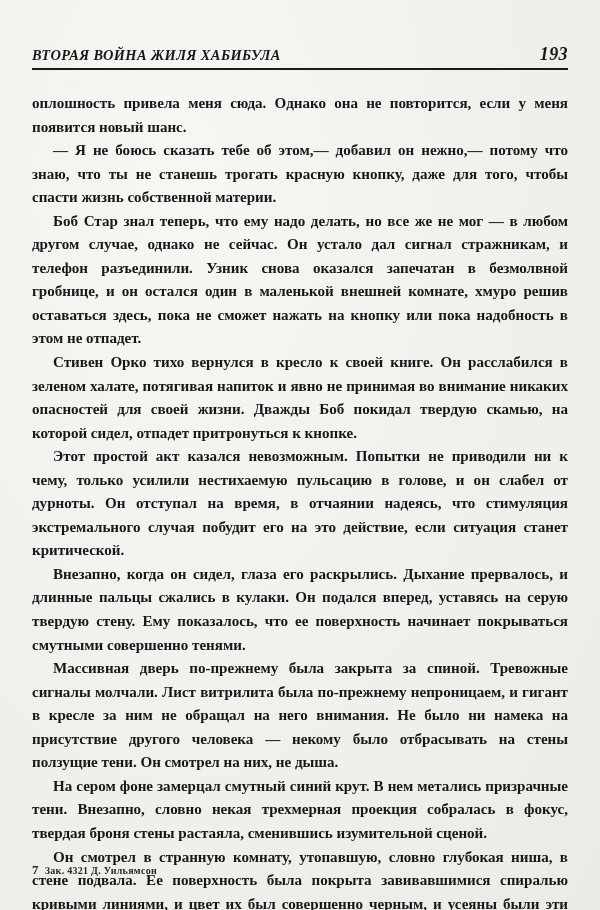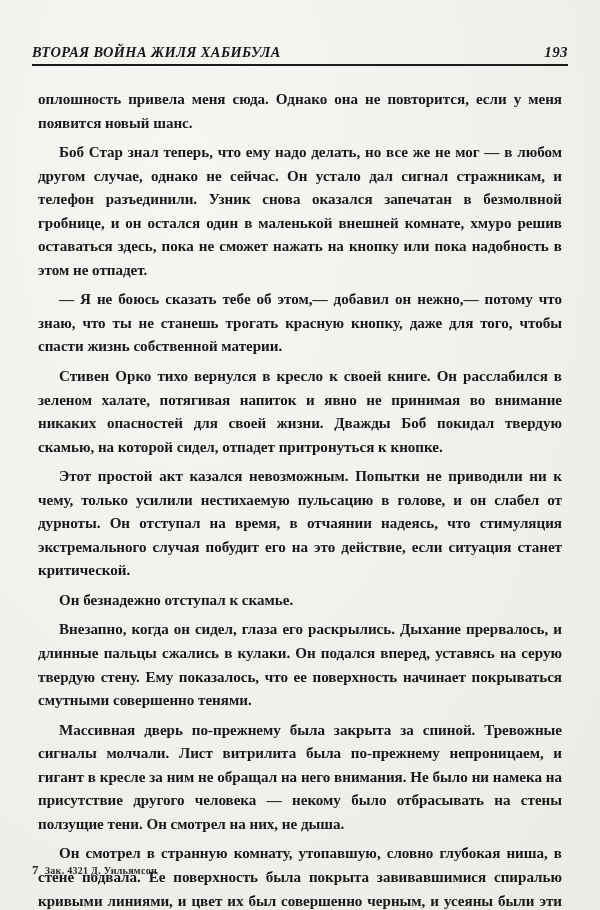--- a/index.html
+++ b/index.html
@@ -59,21 +59,21 @@
   .running-head-title {
     font-style: italic;
     font-weight: 700;
     font-size: 14.4px;
     letter-spacing: .42px;
     white-space: nowrap;
   }
   .running-head-folio {
     font-style: italic;
     font-weight: 700;
-    font-size: 15px;
+    font-size: 18px;
     letter-spacing: .4px;
   }
   .head-rule {
     position: absolute;
     left: 0;
     right: 0;
     bottom: -5px;
     height: 2px;
     background: #1b1a1c;
   }
@@ -84,21 +84,21 @@
     font-size: 15.1px;
     line-height: 23.55px;
     text-align: justify;
     text-justify: inter-word;
     -webkit-hyphens: none;
     hyphens: none;
     font-weight: 600;
     letter-spacing: -0.02px;
   }
   .body-copy p {
-    margin: 6px;
+    margin: 0;
     text-indent: 21px;
   }
   .body-copy p.no-indent {
     text-indent: 0;
   }
   
   .body-copy p::after {
     content: "";
     display: inline-block;
     width: 100%;
@@ -137,27 +137,27 @@
   <div class="text-block">
 
     <div class="running-head">
       <div class="running-head-title">ВТОРАЯ ВОЙНА ЖИЛЯ ХАБИБУЛА</div>
       <div class="running-head-folio">193</div>
       <div class="head-rule"></div>
     </div>
 
     <div class="body-copy">
       <p class="no-indent last-ragged">оплошность привела меня сюда. Однако она не повторится, если у меня появится новый шанс.</p>
+      <p class="last-ragged">— Я не боюсь сказать тебе об этом,— добавил он нежно,— потому что знаю, что ты не станешь трогать красную кнопку, даже для того, чтобы спасти жизнь собственной материи.</p>
       <p class="last-ragged">Боб Стар знал теперь, что ему надо делать, но все же не мог — в любом другом случае, однако не сейчас. Он устало дал сигнал стражникам, и телефон разъединили. Узник снова оказался запечатан в безмолвной гробнице, и он остался один в маленькой внешней комнате, хмуро решив оставаться здесь, пока не сможет нажать на кнопку или пока надобность в этом не отпадет.</p>
-      <p class="last-ragged">— Я не боюсь сказать тебе об этом,— добавил он нежно,— потому что знаю, что ты не станешь трогать красную кнопку, даже для того, чтобы спасти жизнь собственной материи.</p>
       <p class="last-ragged">Стивен Орко тихо вернулся в кресло к своей книге. Он расслабился в зеленом халате, потягивая напиток и явно не принимая во внимание никаких опасностей для своей жизни. Дважды Боб покидал твердую скамью, на которой сидел, отпадет притронуться к кнопке.</p>
       <p class="last-ragged">Этот простой акт казался невозможным. Попытки не приводили ни к чему, только усилили нестихаемую пульсацию в голове, и он слабел от дурноты. Он отступал на время, в отчаянии надеясь, что стимуляция экстремального случая побудит его на это действие, если ситуация станет критической.</p>
-      <p class="last-ragged">Он безнадежно отступал к скамье.</p>
       <p class="last-ragged">Внезапно, когда он сидел, глаза его раскрылись. Дыхание прервалось, и длинные пальцы сжались в кулаки. Он подался вперед, уставясь на серую твердую стену. Ему показалось, что ее поверхность начинает покрываться смутными совершенно тенями.</p>
       <p class="last-ragged">Массивная дверь по-прежнему была закрыта за спиной. Тревожные сигналы молчали. Лист витрилита была по-прежнему непроницаем, и гигант в кресле за ним не обращал на него внимания. Не было ни намека на присутствие другого человека — некому было отбрасывать на стены ползущие тени. Он смотрел на них, не дыша.</p>
+      <p class="last-ragged">На сером фоне замерцал смутный синий крут. В нем метались призрачные тени. Внезапно, словно некая трехмерная проекция собралась в фокус, твердая броня стены растаяла, сменившись изумительной сценой.</p>
       <p class="last-ragged">Он смотрел в странную комнату, утопавшую, словно глубокая ниша, в стене подвала. Ее поверхность была покрыта завивавшимися спиралью кривыми линиями, и цвет их был совершенно черным, и усеяны были эти линии маленькими блестящими голубыми кристалликами, узорчатыми как снежинки.</p>
 
     </div>
 
   </div>
 
   <div class="signature-line">
     <span class="signature-num">7</span>
     <span class="signature-text">Зак. 4321 Д. Уильямсон</span>
   </div>

